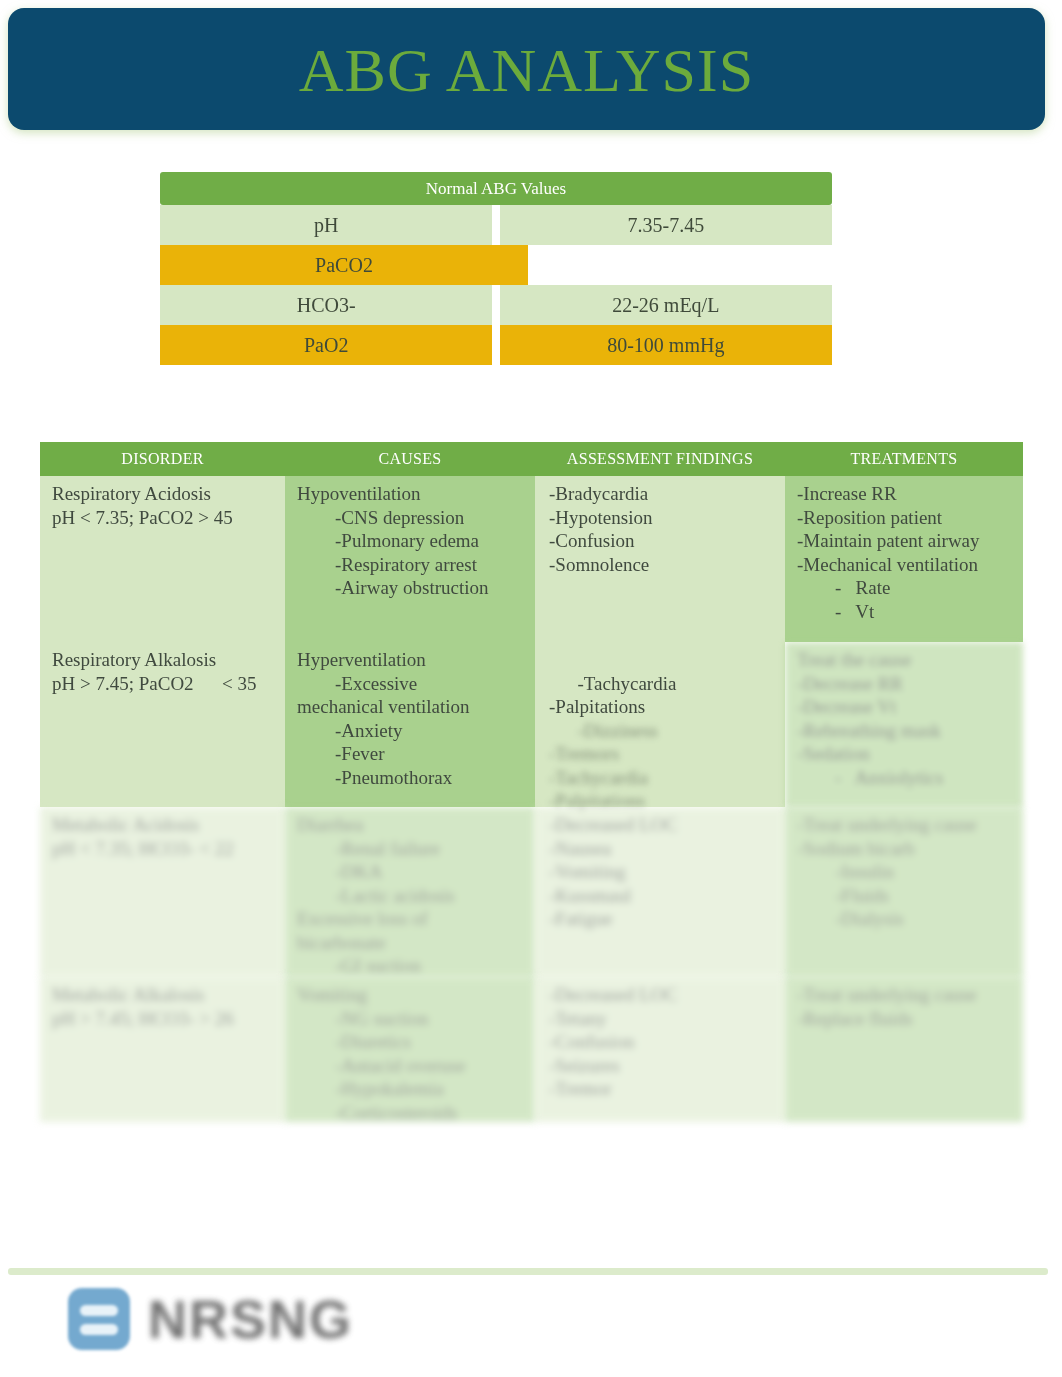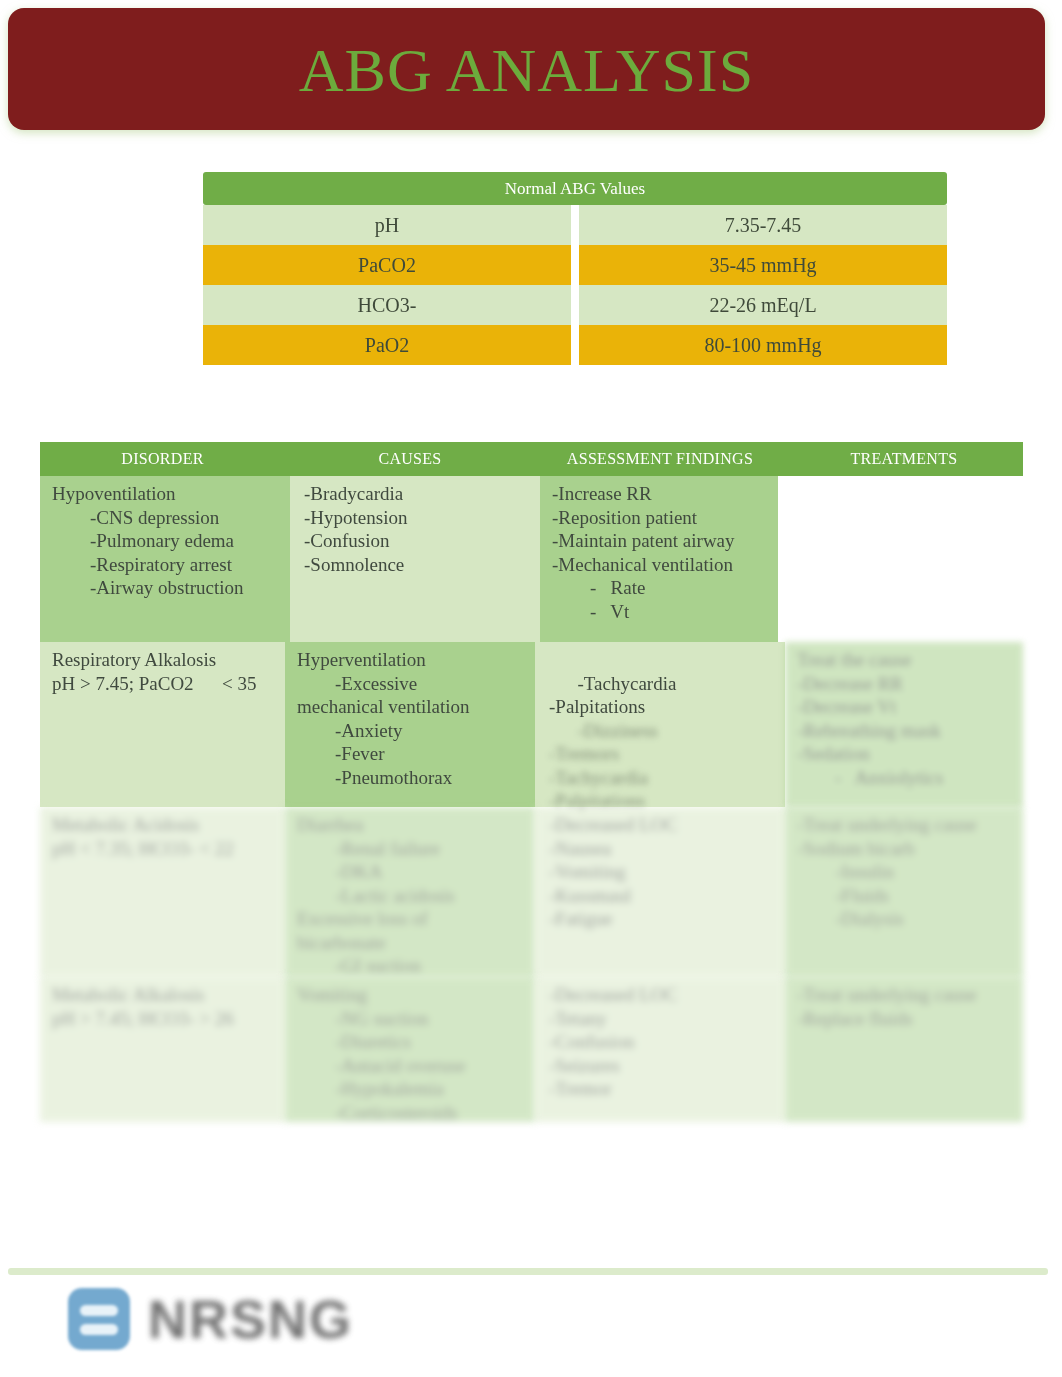--- a/index.html
+++ b/index.html
@@ -15,21 +15,21 @@
     overflow: hidden;
   }
 
   
   .title-banner {
     position: absolute;
     left: 8px;
     top: 8px;
     width: 1037px;
     height: 122px;
-    background: #7f1d1d;
+    background: #0c4a6e;
     border-radius: 16px;
     box-shadow: 0 3px 10px rgba(174,205,140,0.55);
   }
   .title-text {
     position: absolute;
     left: 0;
     right: 0;
     top: 26px;
     text-align: center;
     font-size: 62px;
@@ -37,22 +37,21 @@
     color: #6cab3c;
     letter-spacing: 1px;
     font-weight: normal;
   }
 
   
   .abg-table {
     position: absolute;
     left: 160px;
     top: 172px;
-    width: 744px;
-    margin-left: 43px;
+    width: 672px;
   }
   .abg-head {
     height: 33px;
     line-height: 33px;
     background: #70ad47;
     color: #ffffff;
     text-align: center;
     font-size: 17px;
     border-radius: 3px;
   }
@@ -190,21 +189,20 @@
 
   <div class="abg-row tint-light">
     <div class="abg-cell label">pH</div>
     <div class="abg-gap"></div>
     <div class="abg-cell value">7.35-7.45</div>
   </div>
 
   <div class="abg-row tint-dark">
     <div class="abg-cell label">PaCO2</div>
     <div class="abg-gap"></div>
-    <div class="abg-cell value">35-45 mmHg</div>
   </div>
 
   <div class="abg-row tint-light">
     <div class="abg-cell label">HCO3-</div>
     <div class="abg-gap"></div>
     <div class="abg-cell value">22-26 mEq/L</div>
   </div>
 
   <div class="abg-row tint-dark">
     <div class="abg-cell label">PaO2</div>
@@ -216,20 +214,22 @@
 <div class="main-table">
 
   <div class="mt-header">
     <div class="th c1">DISORDER</div>
     <div class="th c2">CAUSES</div>
     <div class="th c3">ASSESSMENT FINDINGS</div>
     <div class="th c4">TREATMENTS</div>
   </div>
 
   <div class="mt-row" style="height:166px;">
+    <div class="mt-cell c1 tintA">Respiratory Acidosis
+pH &lt; 7.35; PaCO2 &gt; 45</div>
     <div class="mt-cell c2 tintB">Hypoventilation
         -CNS depression
         -Pulmonary edema
         -Respiratory arrest
         -Airway obstruction</div>
     <div class="mt-cell c3 tintA center-block">-Bradycardia
 -Hypotension
 -Confusion
 -Somnolence</div>
     <div class="mt-cell c4 tintB">-Increase RR

